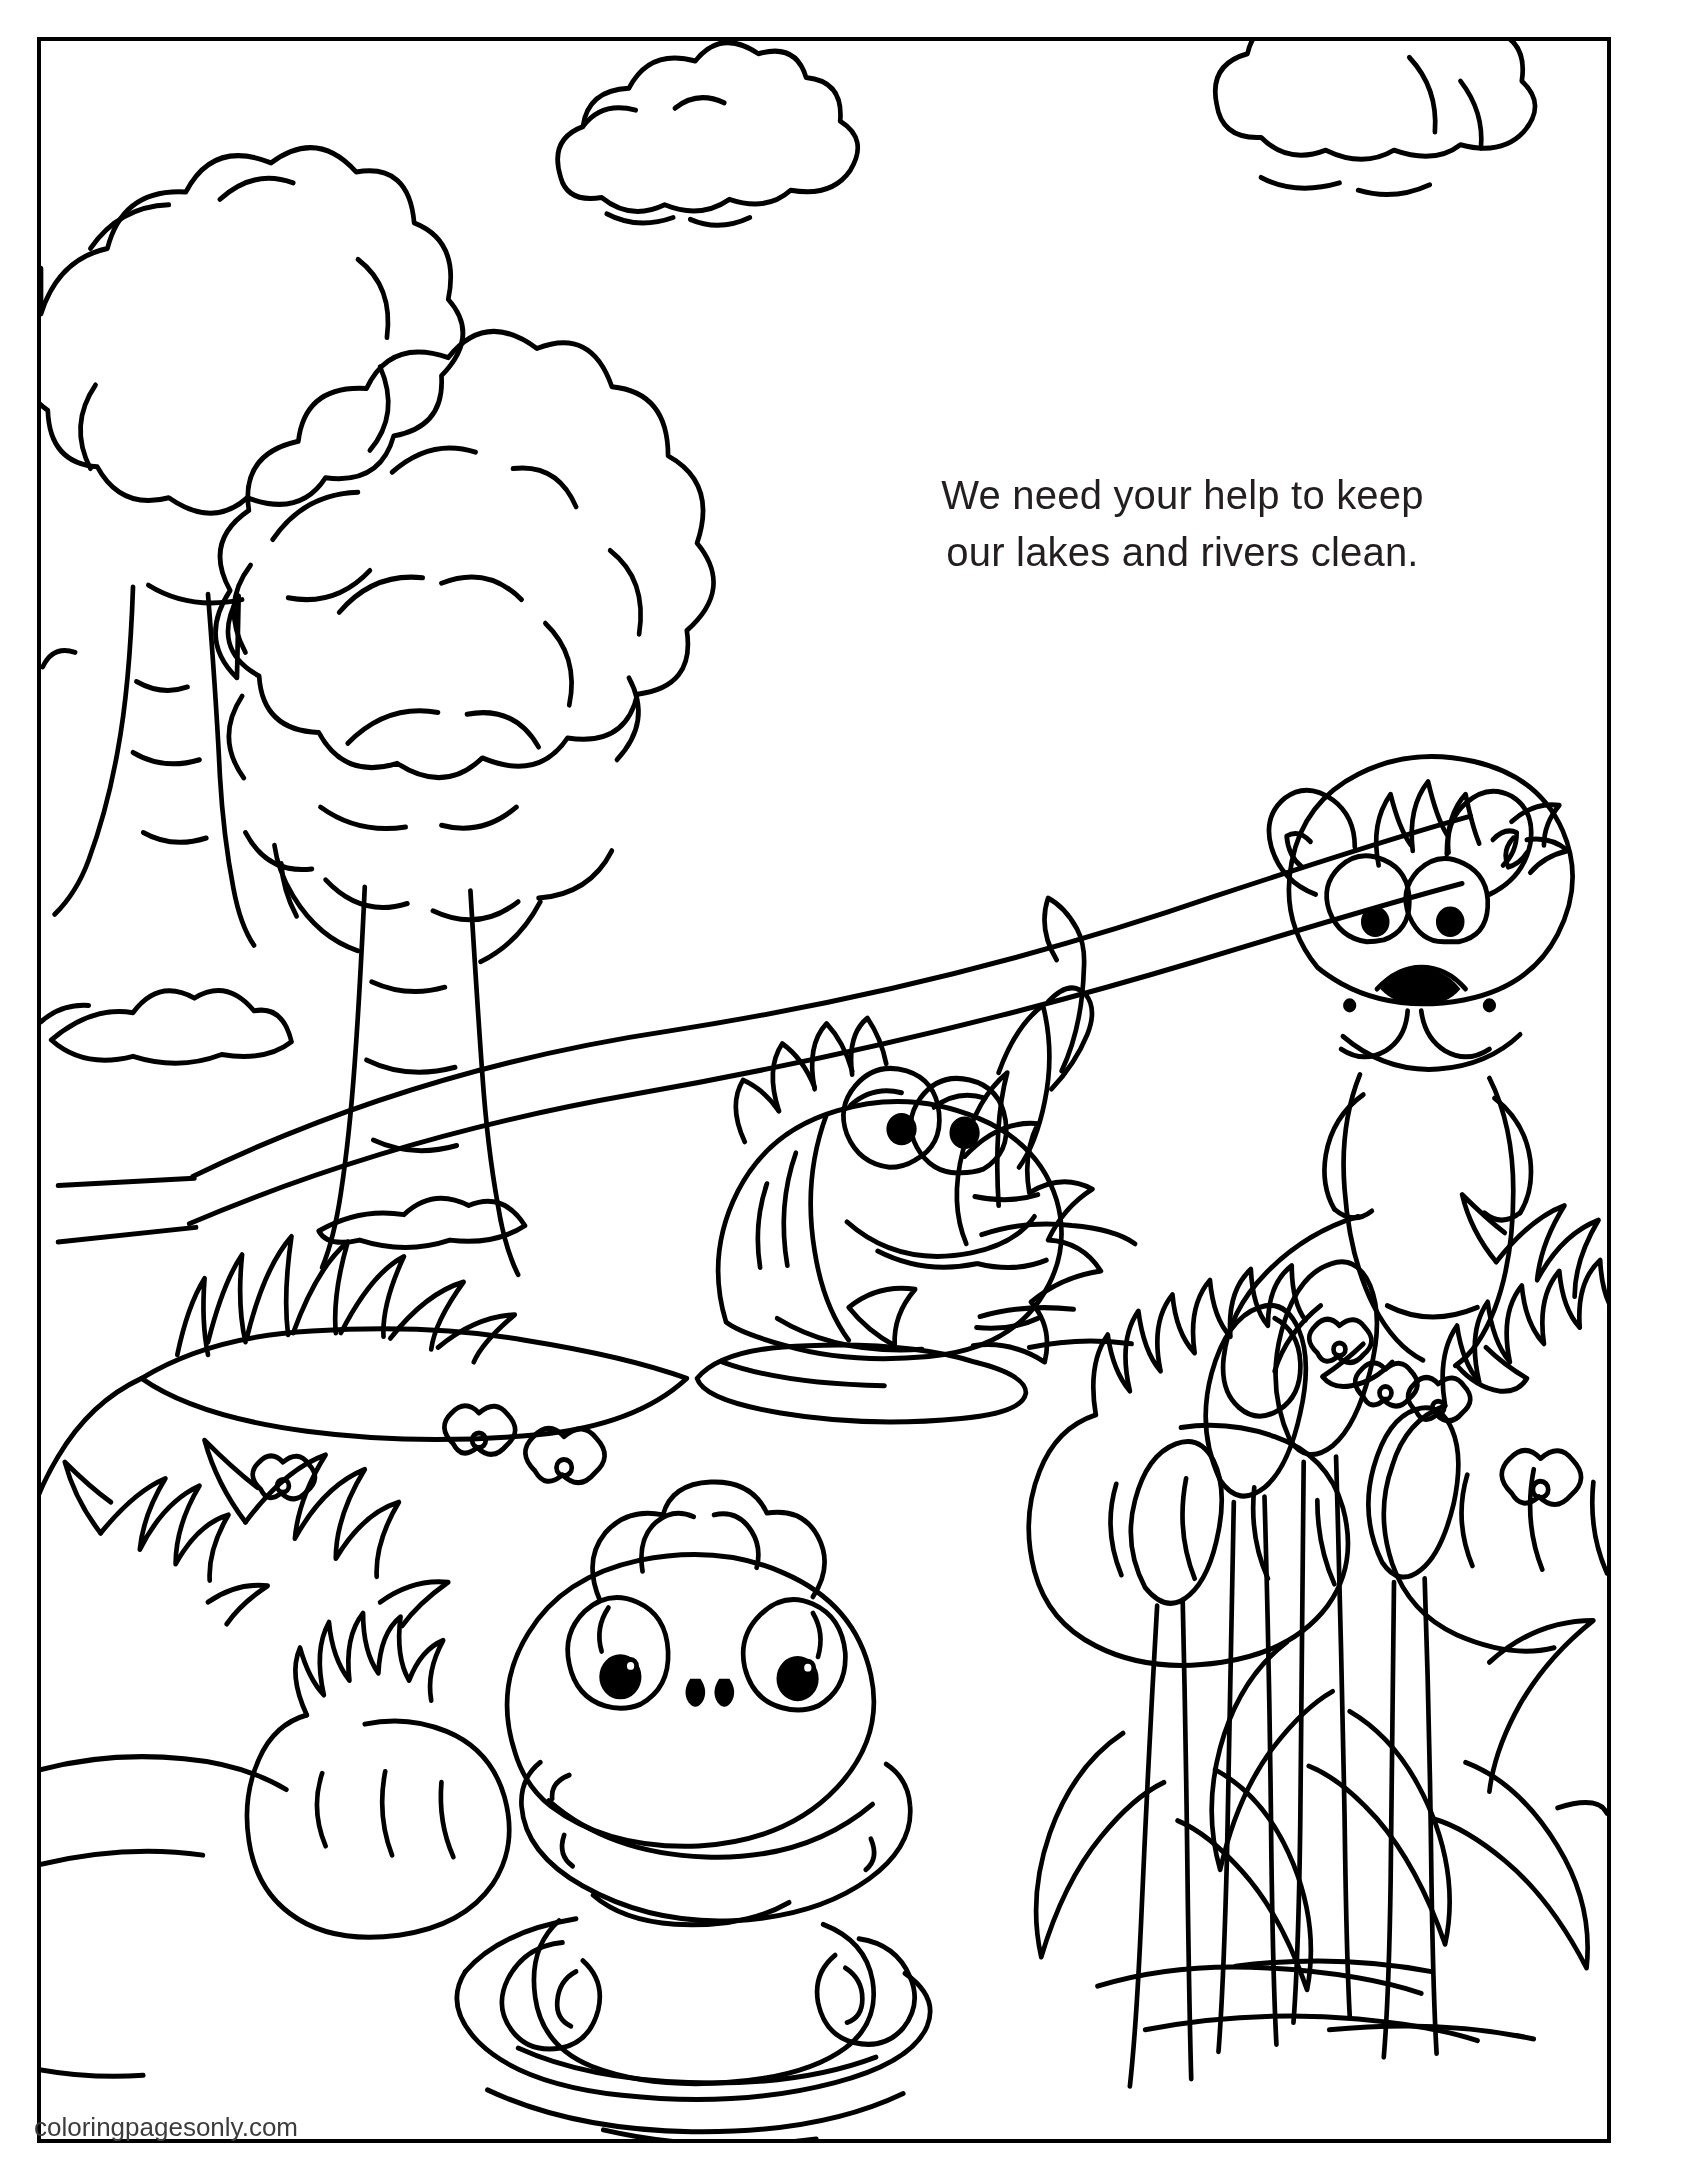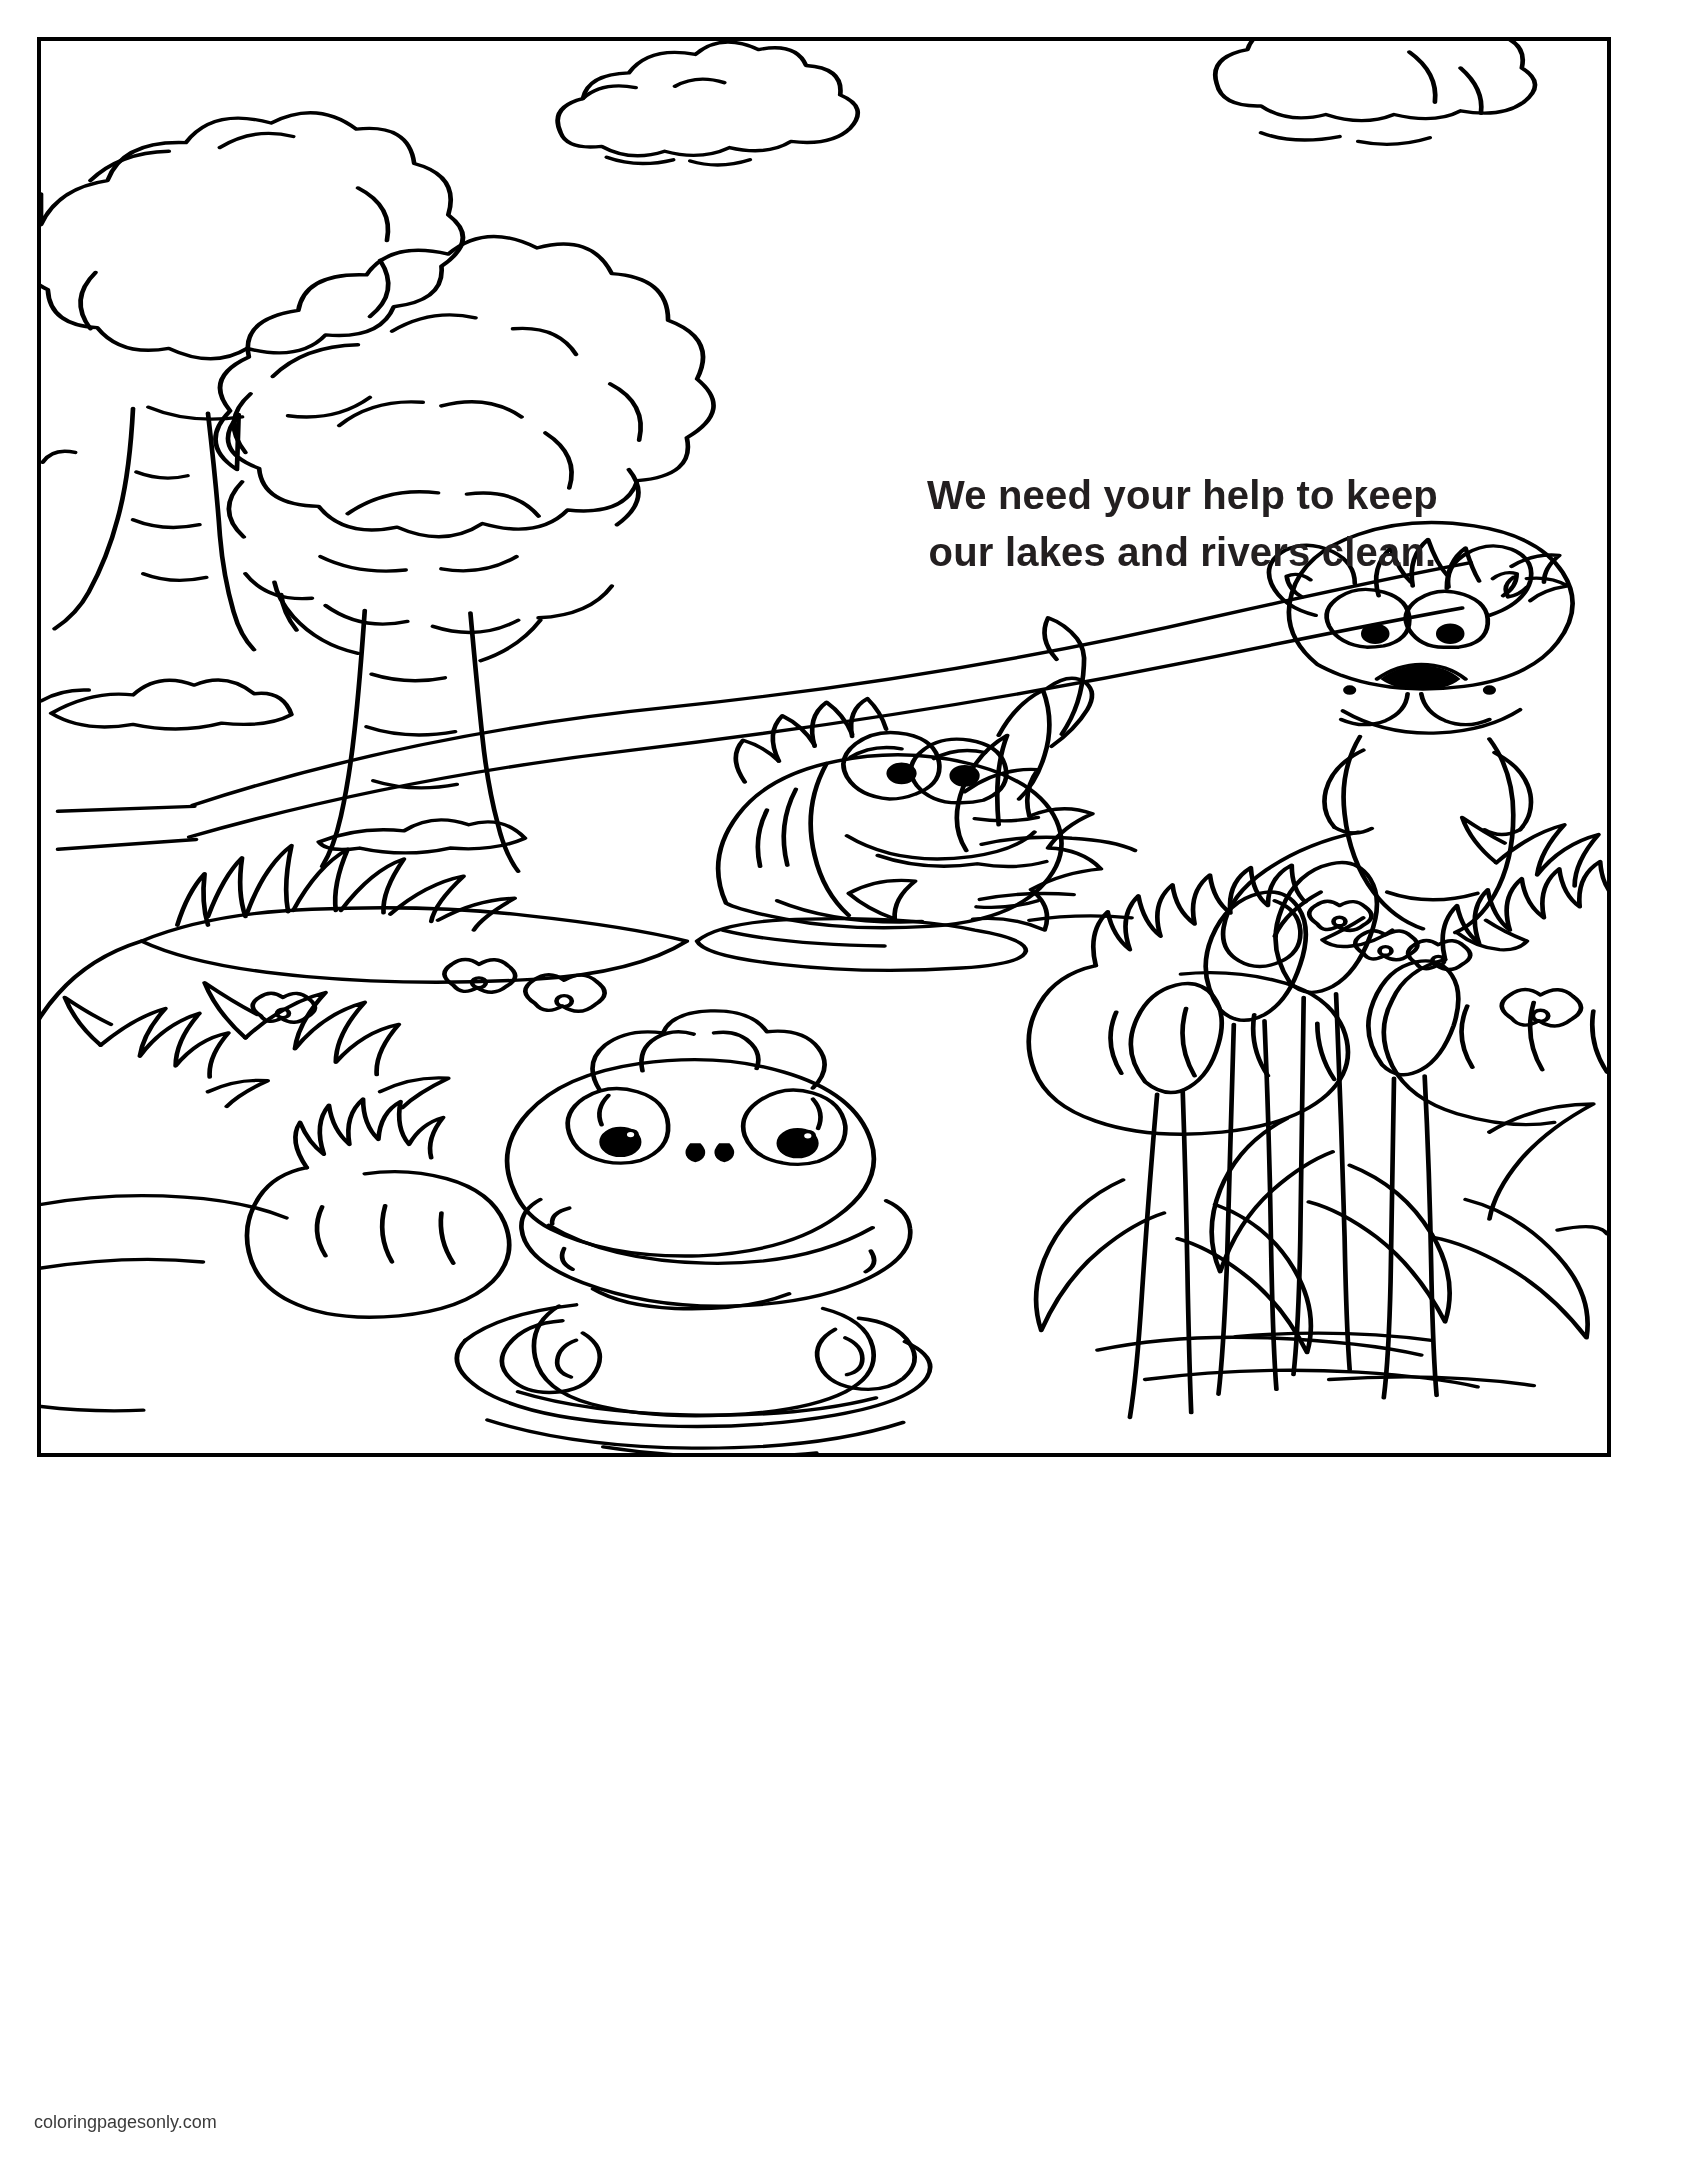--- a/index.html
+++ b/index.html
@@ -20,26 +20,25 @@
     width: 1685px;
     height: 2181px;
     background: #ffffff;
   }
   
   #frame {
     position: absolute;
     left: 37px;
     top: 37px;
     width: 1574px;
-    height: 1420px;
+    height: 2106px;
     border: 4.3px solid #000000;
     box-sizing: border-box;
     overflow: hidden;
     background: #ffffff;
-    font-weight: bold;
   }
   #art {
     position: absolute;
     left: 0; top: 0;
     width: 100%;
     height: 100%;
   }
   #caption {
     position: absolute;
     left: 775px;
@@ -50,21 +49,21 @@
     line-height: 1.42;
     color: #231f20;
     font-family: "Liberation Sans", sans-serif;
     letter-spacing: 0.2px;
   }
   #caption div { white-space: nowrap; }
   #watermark {
     position: absolute;
     left: 34px;
     top: 2112px;
-    font-size: 18px;
+    font-size: 26px;
     color: #3c3c3c;
     font-family: "Liberation Sans", sans-serif;
   }
 </style>
 </head>
 <body>
 
 <div id="page">
 
   <div id="frame">

